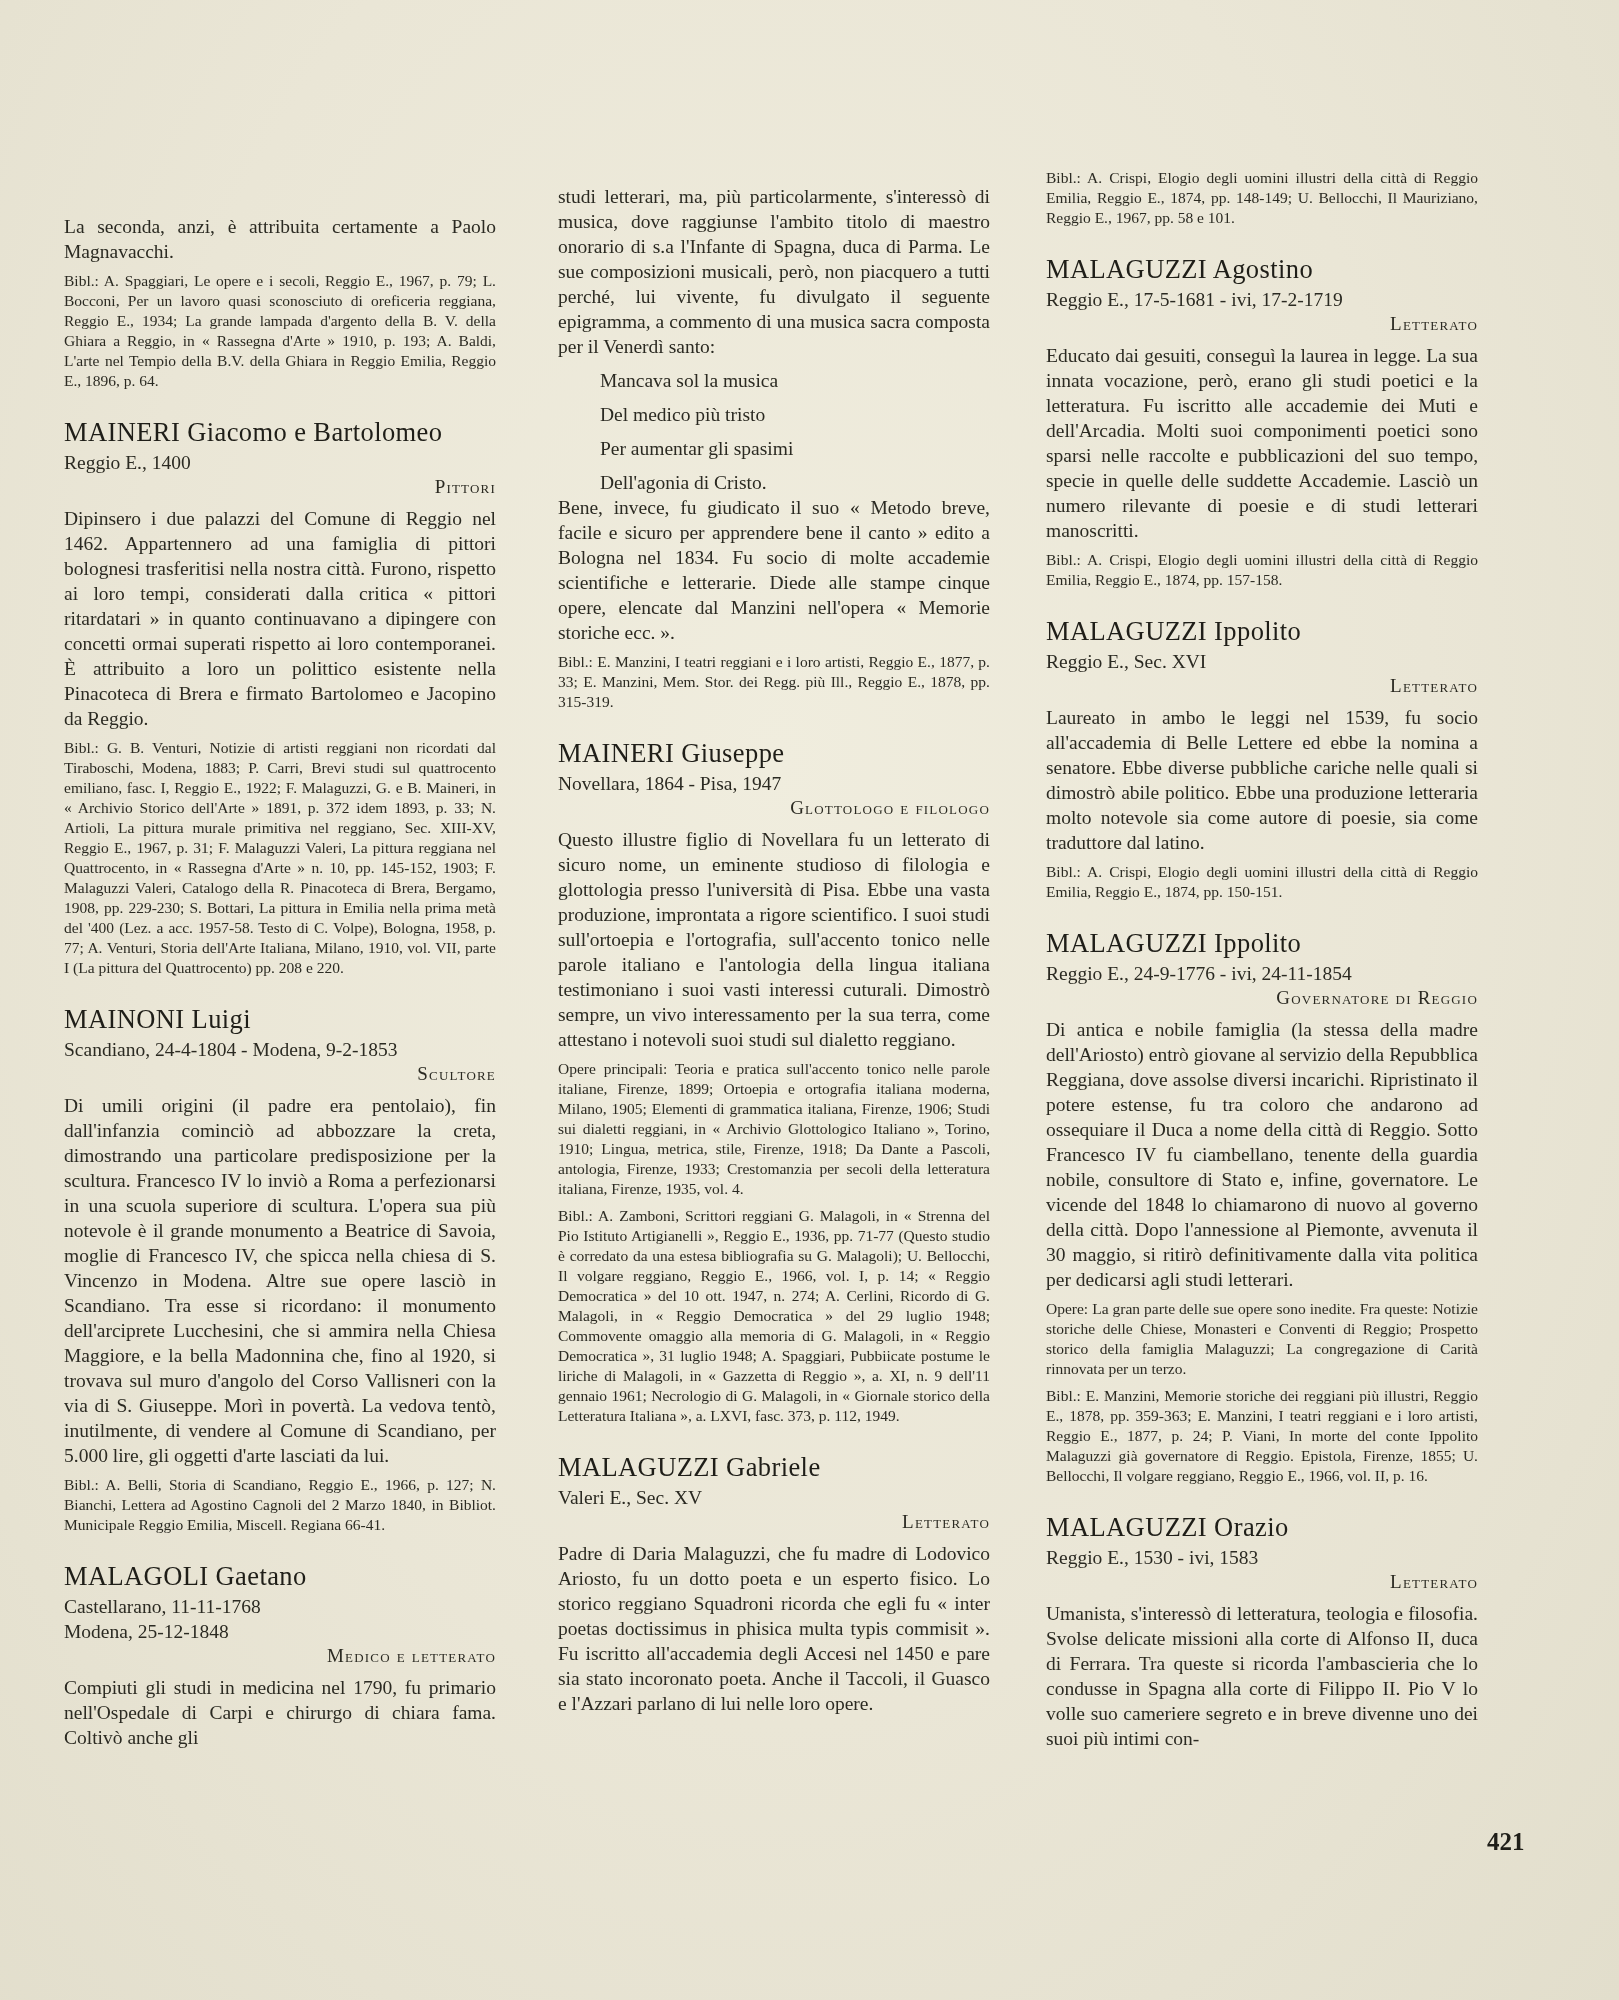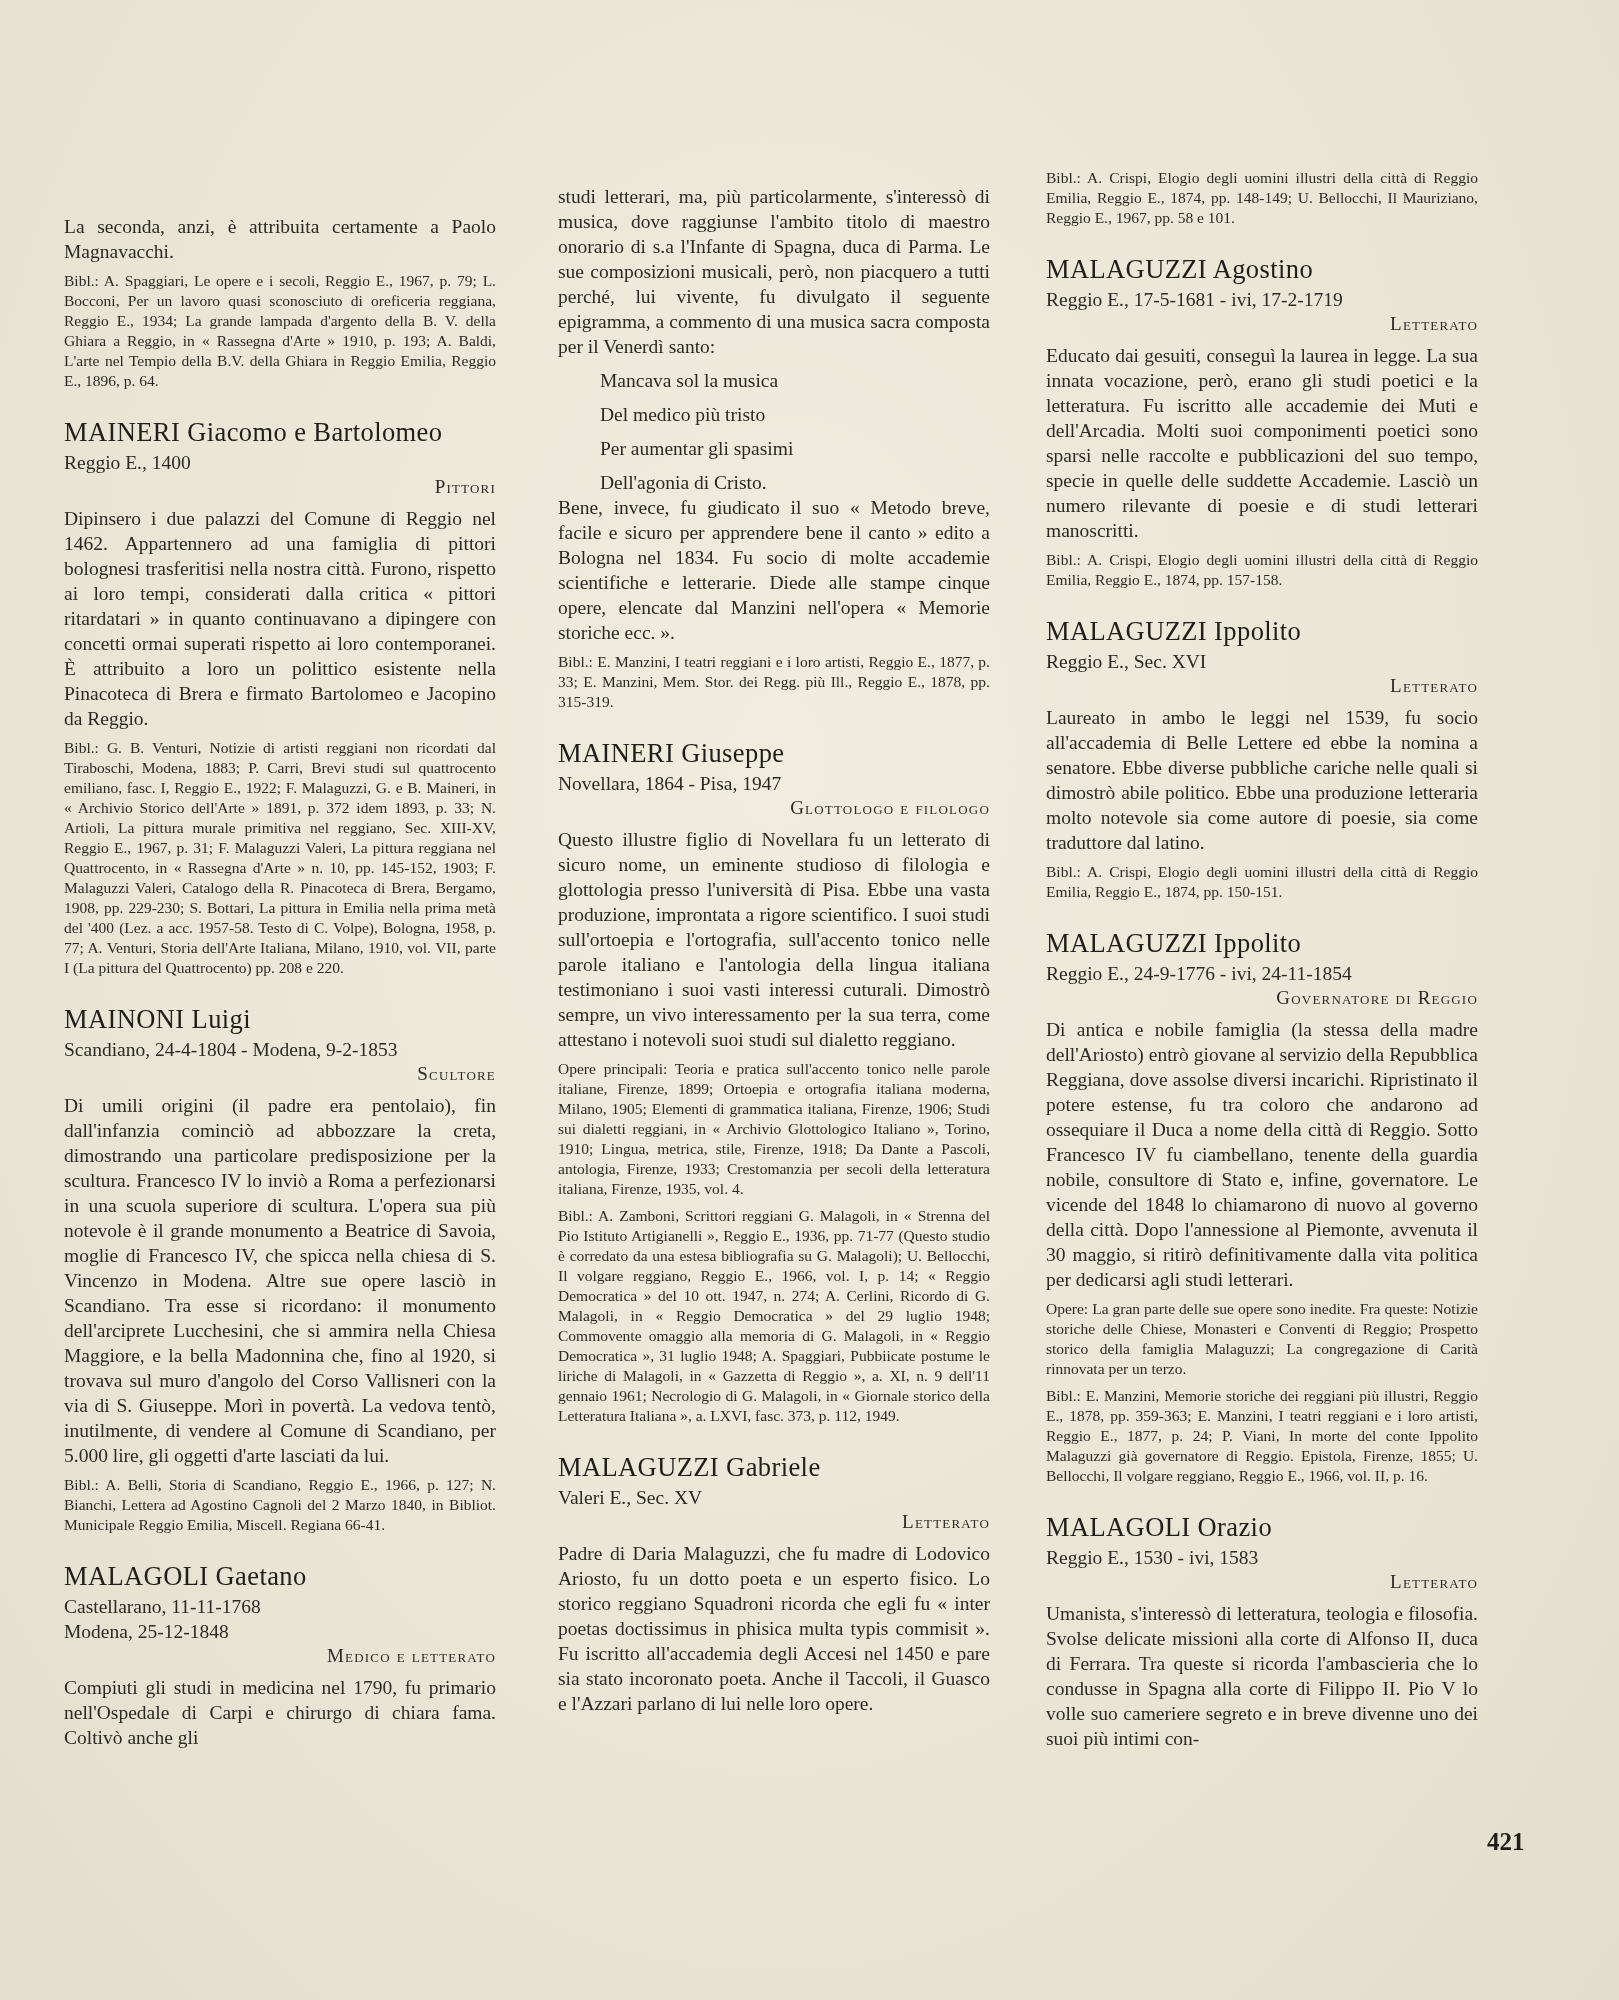--- a/index.html
+++ b/index.html
@@ -125,21 +125,21 @@
     <div class="entry">
       <h2 class="entry-name">MALAGUZZI Ippolito</h2>
       <div class="entry-dates">Reggio E., 24-9-1776 - ivi, 24-11-1854</div>
       <div class="entry-role">Governatore di Reggio</div>
       <p class="body">Di antica e nobile famiglia (la stessa della madre dell'Ariosto) entrò giovane al servizio della Repubblica Reggiana, dove assolse diversi incarichi. Ripristinato il potere estense, fu tra coloro che andarono ad ossequiare il Duca a nome della città di Reggio. Sotto Francesco IV fu ciambellano, tenente della guardia nobile, consultore di Stato e, infine, governatore. Le vicende del 1848 lo chiamarono di nuovo al governo della città. Dopo l'annessione al Piemonte, avvenuta il 30 maggio, si ritirò definitivamente dalla vita politica per dedicarsi agli studi letterari.</p>
       <p class="bib">Opere: La gran parte delle sue opere sono inedite. Fra queste: Notizie storiche delle Chiese, Monasteri e Conventi di Reggio; Prospetto storico della famiglia Malaguzzi; La congregazione di Carità rinnovata per un terzo.</p>
       <p class="bib">Bibl.: E. Manzini, Memorie storiche dei reggiani più illustri, Reggio E., 1878, pp. 359-363; E. Manzini, I teatri reggiani e i loro artisti, Reggio E., 1877, p. 24; P. Viani, In morte del conte Ippolito Malaguzzi già governatore di Reggio. Epistola, Firenze, 1855; U. Bellocchi, Il volgare reggiano, Reggio E., 1966, vol. II, p. 16.</p>
     </div>
 
     <div class="entry">
-      <h2 class="entry-name">MALAGOLI Orazio</h2>
+      <h2 class="entry-name">MALAGUZZI Orazio</h2>
       <div class="entry-dates">Reggio E., 1530 - ivi, 1583</div>
       <div class="entry-role">Letterato</div>
       <p class="body">Umanista, s'interessò di letteratura, teologia e filosofia. Svolse delicate missioni alla corte di Alfonso II, duca di Ferrara. Tra queste si ricorda l'ambascieria che lo condusse in Spagna alla corte di Filippo II. Pio V lo volle suo cameriere segreto e in breve divenne uno dei suoi più intimi con-</p>
     </div>
   </div>
 
   <div class="page-number">421</div>
 </div>
 
 </body></html>

